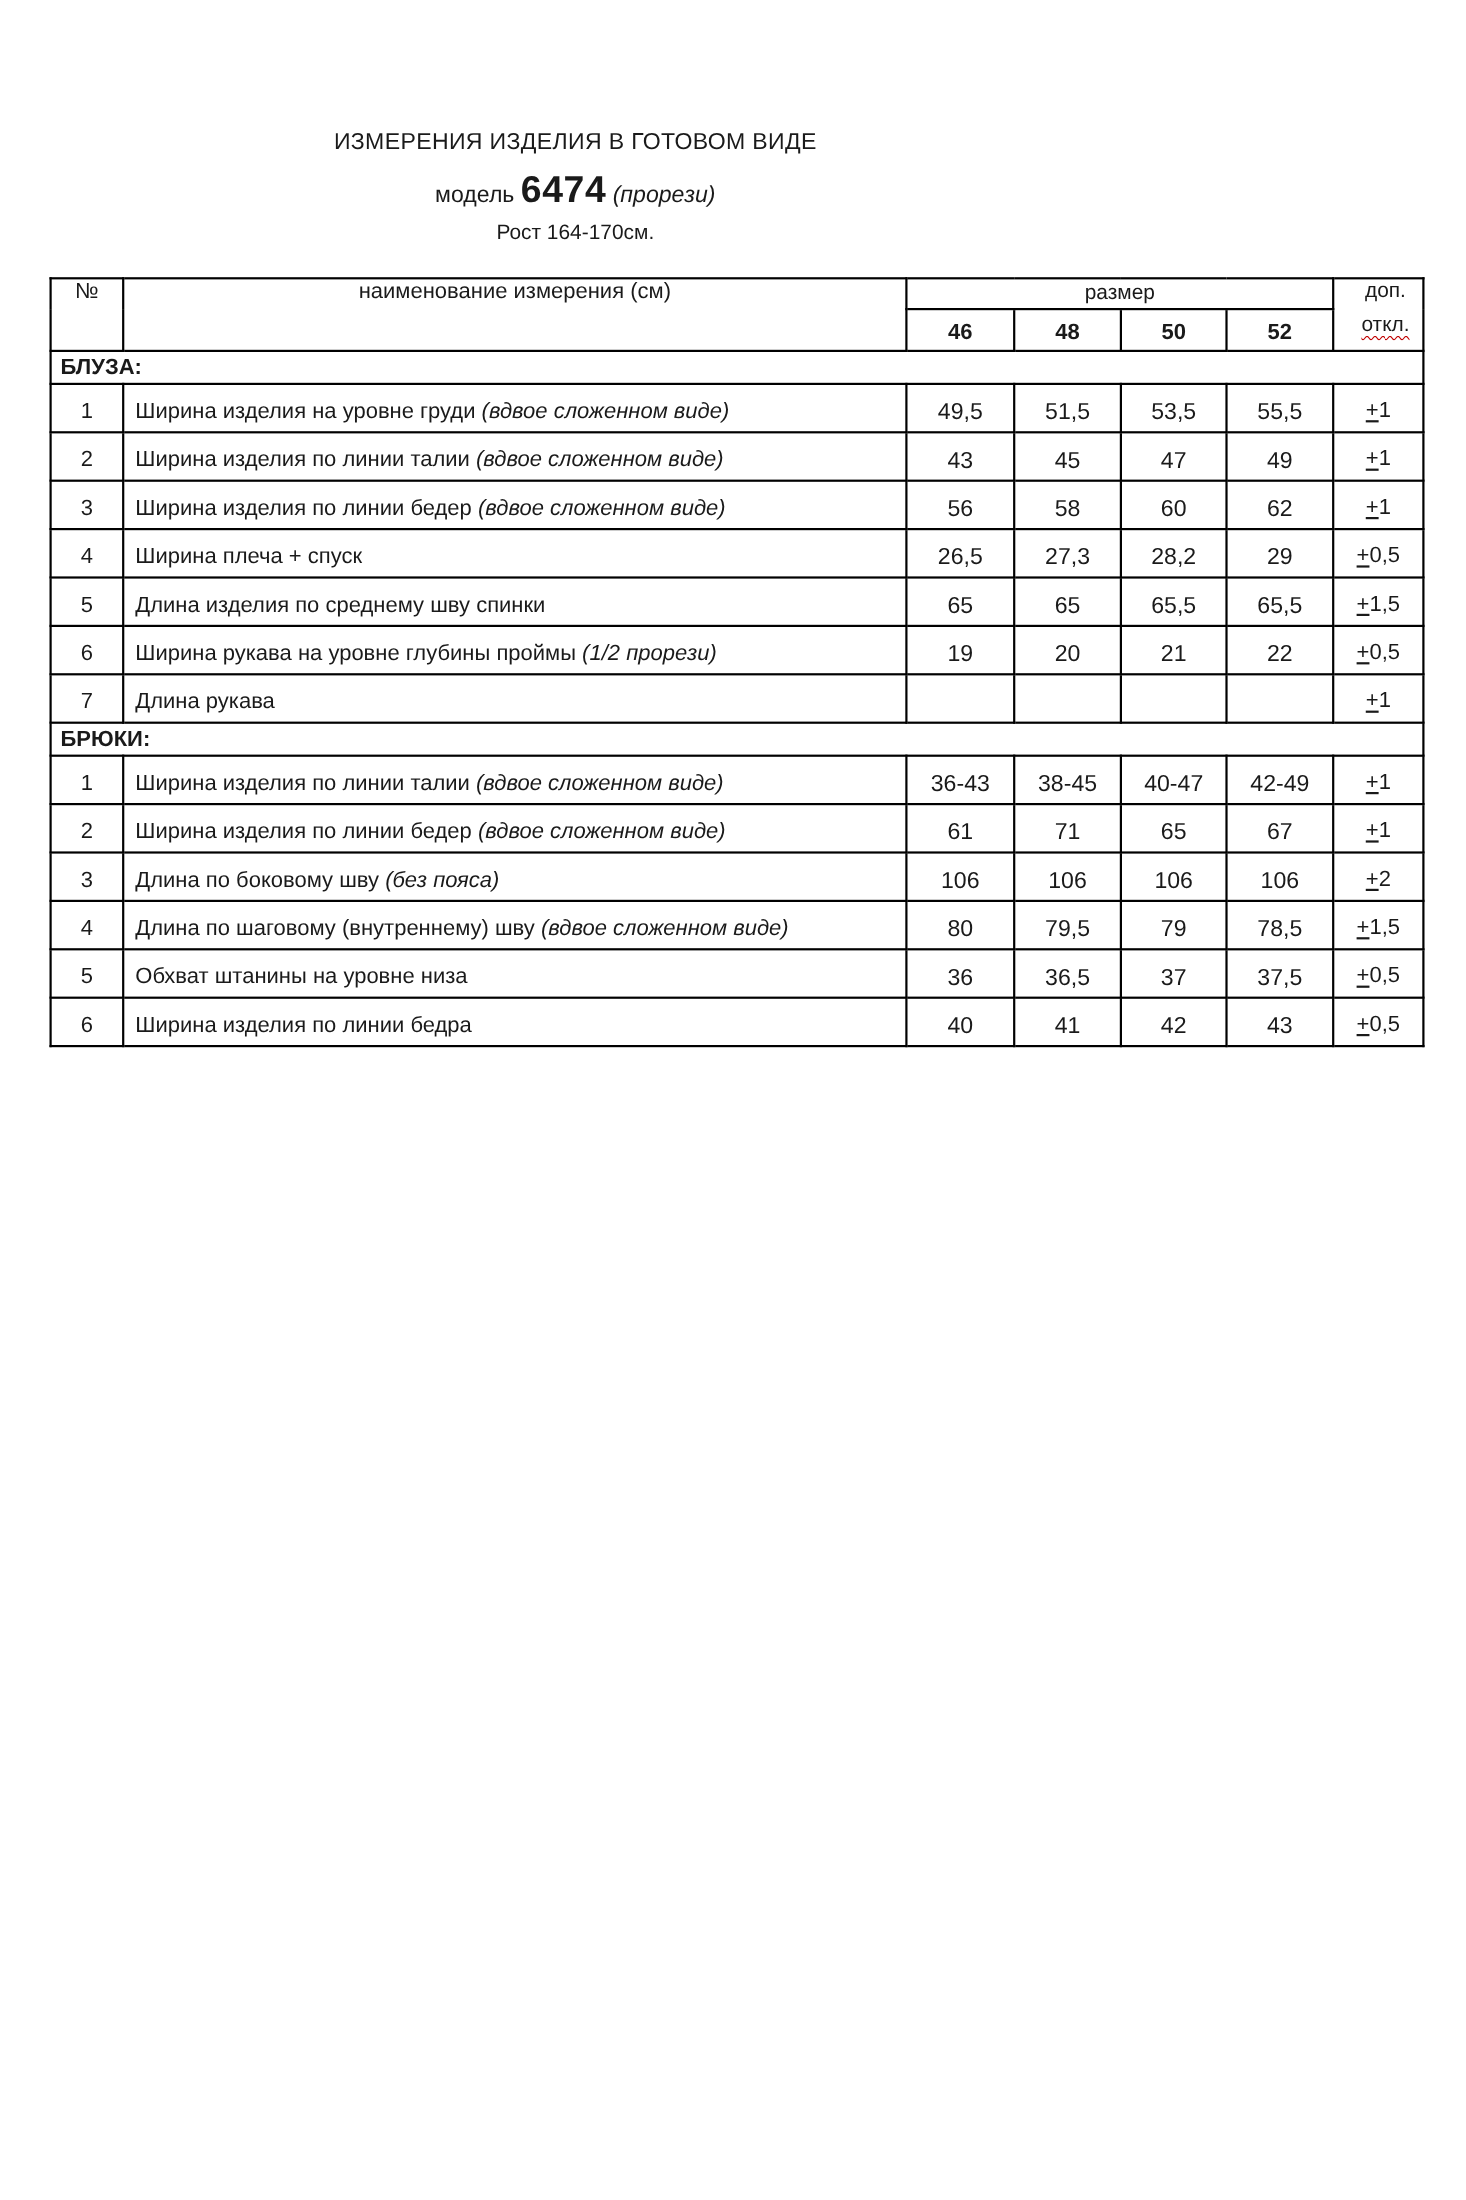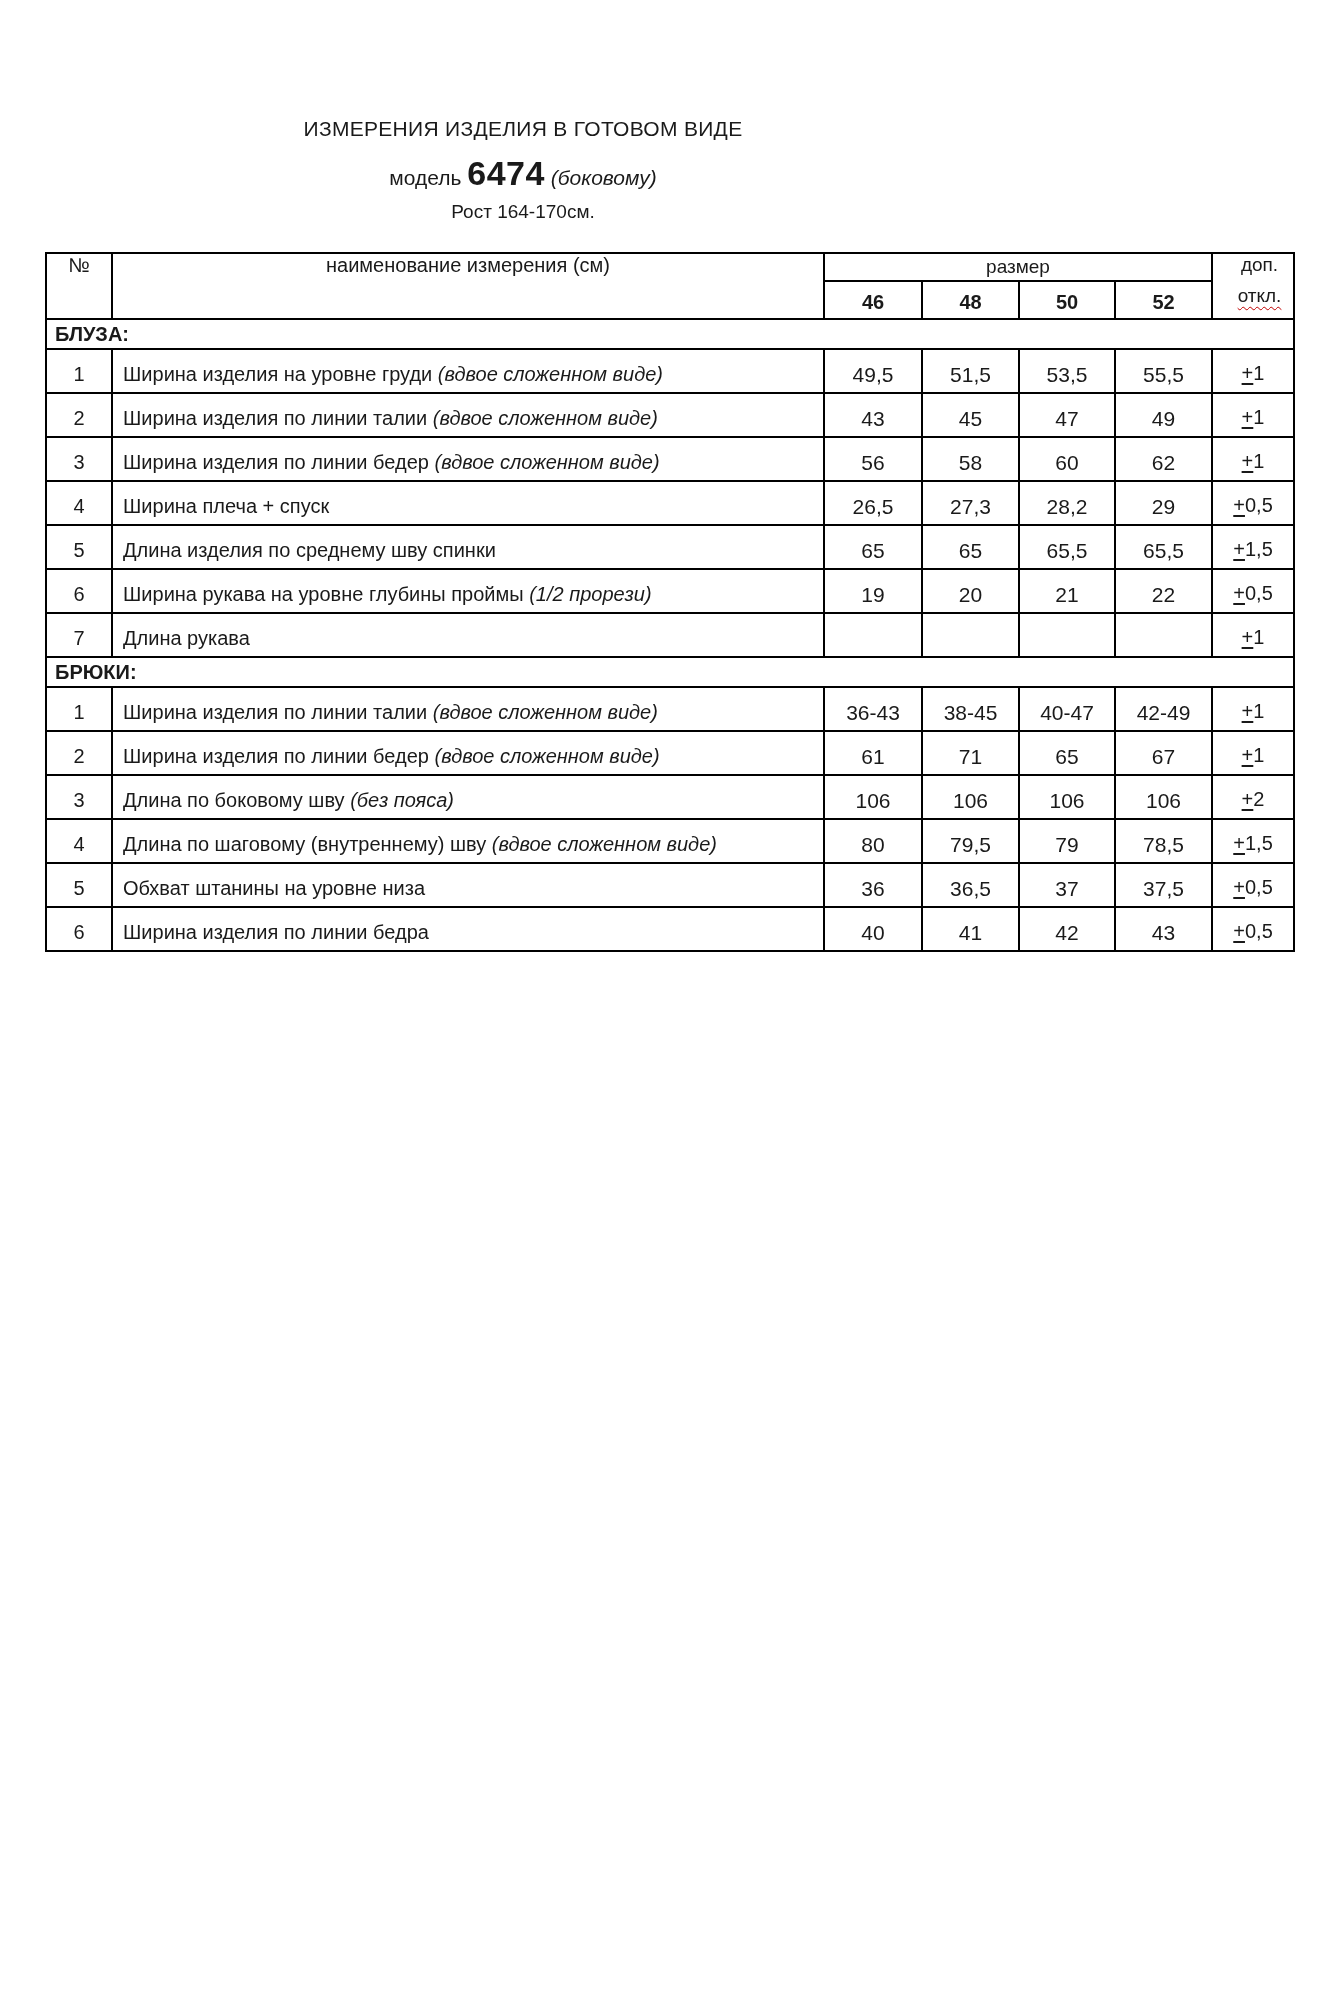--- a/index.html
+++ b/index.html
@@ -69,21 +69,21 @@
 </head>
 <body>
 
 <div class="page">
 
   <div class="heading">
     <div class="doc-title">ИЗМЕРЕНИЯ ИЗДЕЛИЯ В ГОТОВОМ ВИДЕ</div>
     <div class="model-line">
       <span>модель</span>
       <span class="model-number">6474</span>
-      <span class="model-suffix">(боковому)</span>
+      <span class="model-suffix">(прорези)</span>
     </div>
     <div class="height-range">Рост 164-170см.</div>
   </div>
 
   <table class="meas">
     <colgroup>
       <col style="width:66px">
       <col style="width:712px">
       <col style="width:98px">
       <col style="width:97px">

